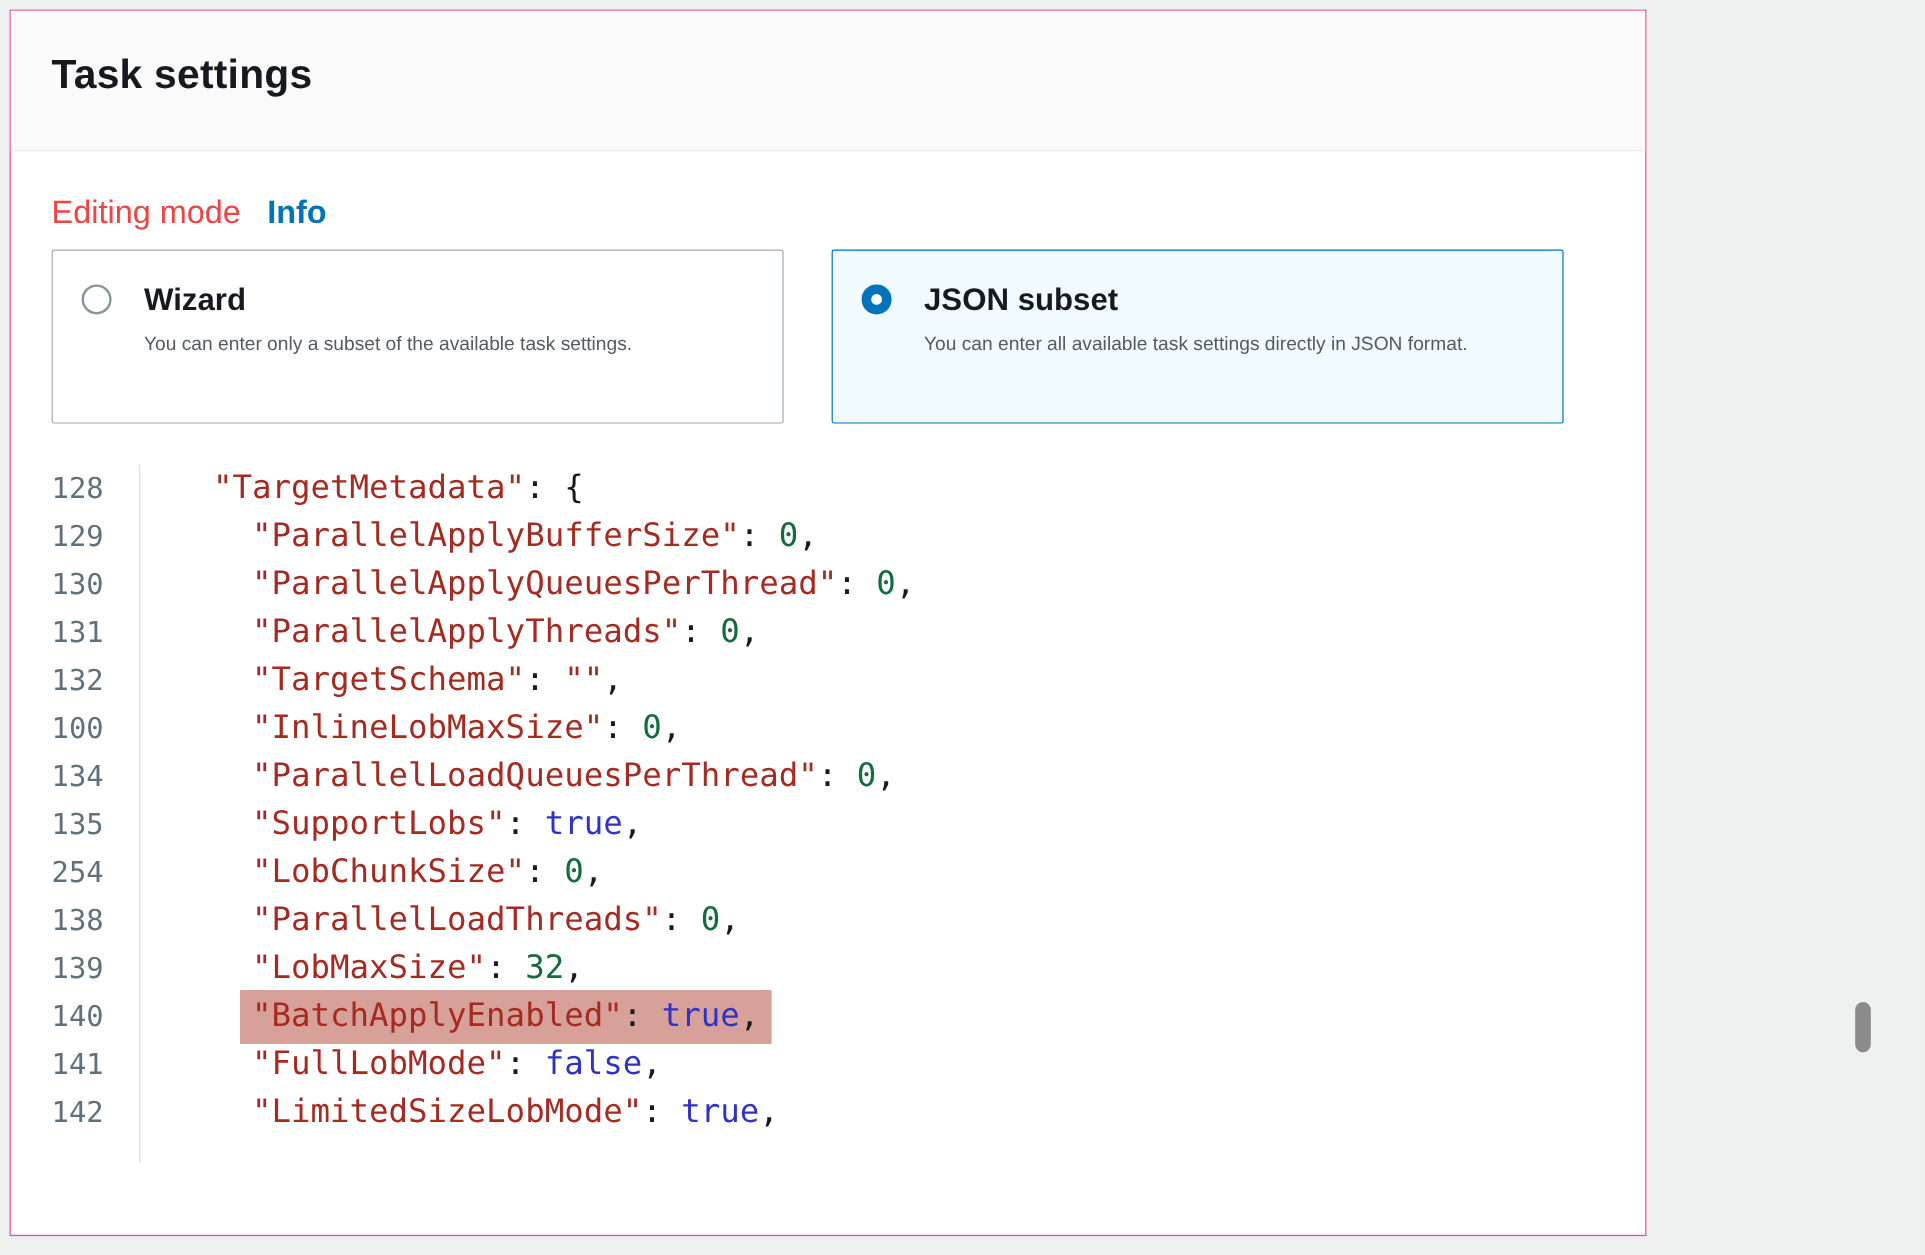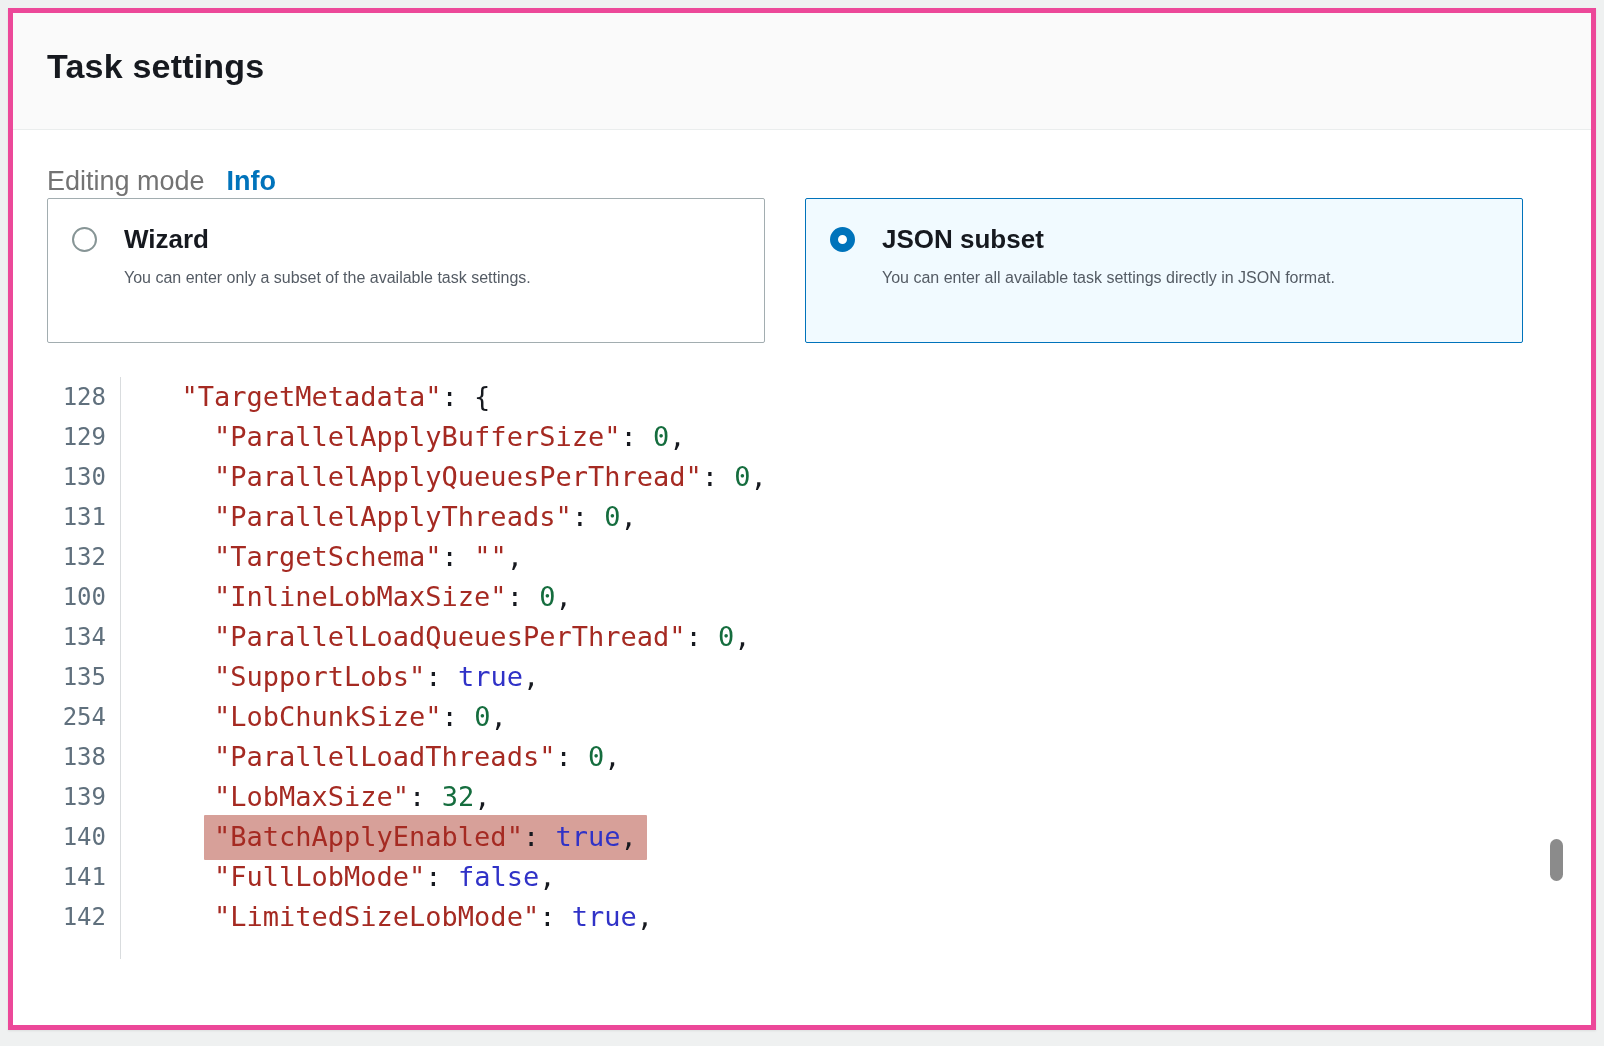--- a/index.html
+++ b/index.html
@@ -7,23 +7,23 @@
   body {
     width: 1604px; height: 1046px;
     background: #eff1f1;
     font-family: "Liberation Sans", sans-serif;
     color: #16191f;
     overflow: hidden;
   }
   .card {
     position: relative;
     margin: 8px;
-    width: 1588px; height: 1022px;
+    width: 1364px; height: 1022px;
     background: #ffffff;
-    border: 5px solid #ec4899;
+    border: 1px solid #ec4899;
     box-shadow: 0 1px 2px rgba(0,0,0,0.08);
   }
   .card-header {
     height: 117px;
     background: #fafafa;
     border-bottom: 1px solid #eaeded;
     padding: 34px 34px 0 34px;
   }
   .card-header h1 {
     margin: 0;
@@ -34,31 +34,32 @@
   }
   .card-body { padding: 34px 34px 0 34px; }
 
   .field-label-row {
     display: flex;
     align-items: baseline;
     gap: 22px;
     font-size: 27px;
     line-height: 34px;
   }
-  .field-label { color: #737373; }
+  .field-label { color: #ef4444; }
   .info-link {
     color: var(--accent_blue);
     font-weight: 700;
     text-decoration: none;
     cursor: pointer;
   }
 
   .tiles {
     display: flex;
     gap: 40px;
+    margin-top: 14px;
     margin-right: 34px;
   }
   .tile {
     flex: 1 1 0;
     height: 145px;
     background: #ffffff;
     border: 1px solid #a2adb0;
     border-radius: 2px;
     padding: 24px 24px 0 24px;
     display: flex;
@@ -101,21 +102,21 @@
   .code-line {
     display: flex;
     line-height: 40px;
     white-space: pre;
     font-family: "DejaVu Sans Mono", monospace;
     font-size: 27px;
   }
   .gutter {
     flex: 0 0 74px;
     width: 74px;
-    text-align: right;
+    text-align: left;
     padding-right: 14px;
     font-size: 24px;
     color: var(--line_number);
     border-right: 1px solid #d9dcde;
   }
   .code-content { padding-left: 28px; color: var(--token_punctuation); }
   .filler-line { height: 22px; }
   .hl {
     display: inline-block;
     background: var(--line_highlight);

